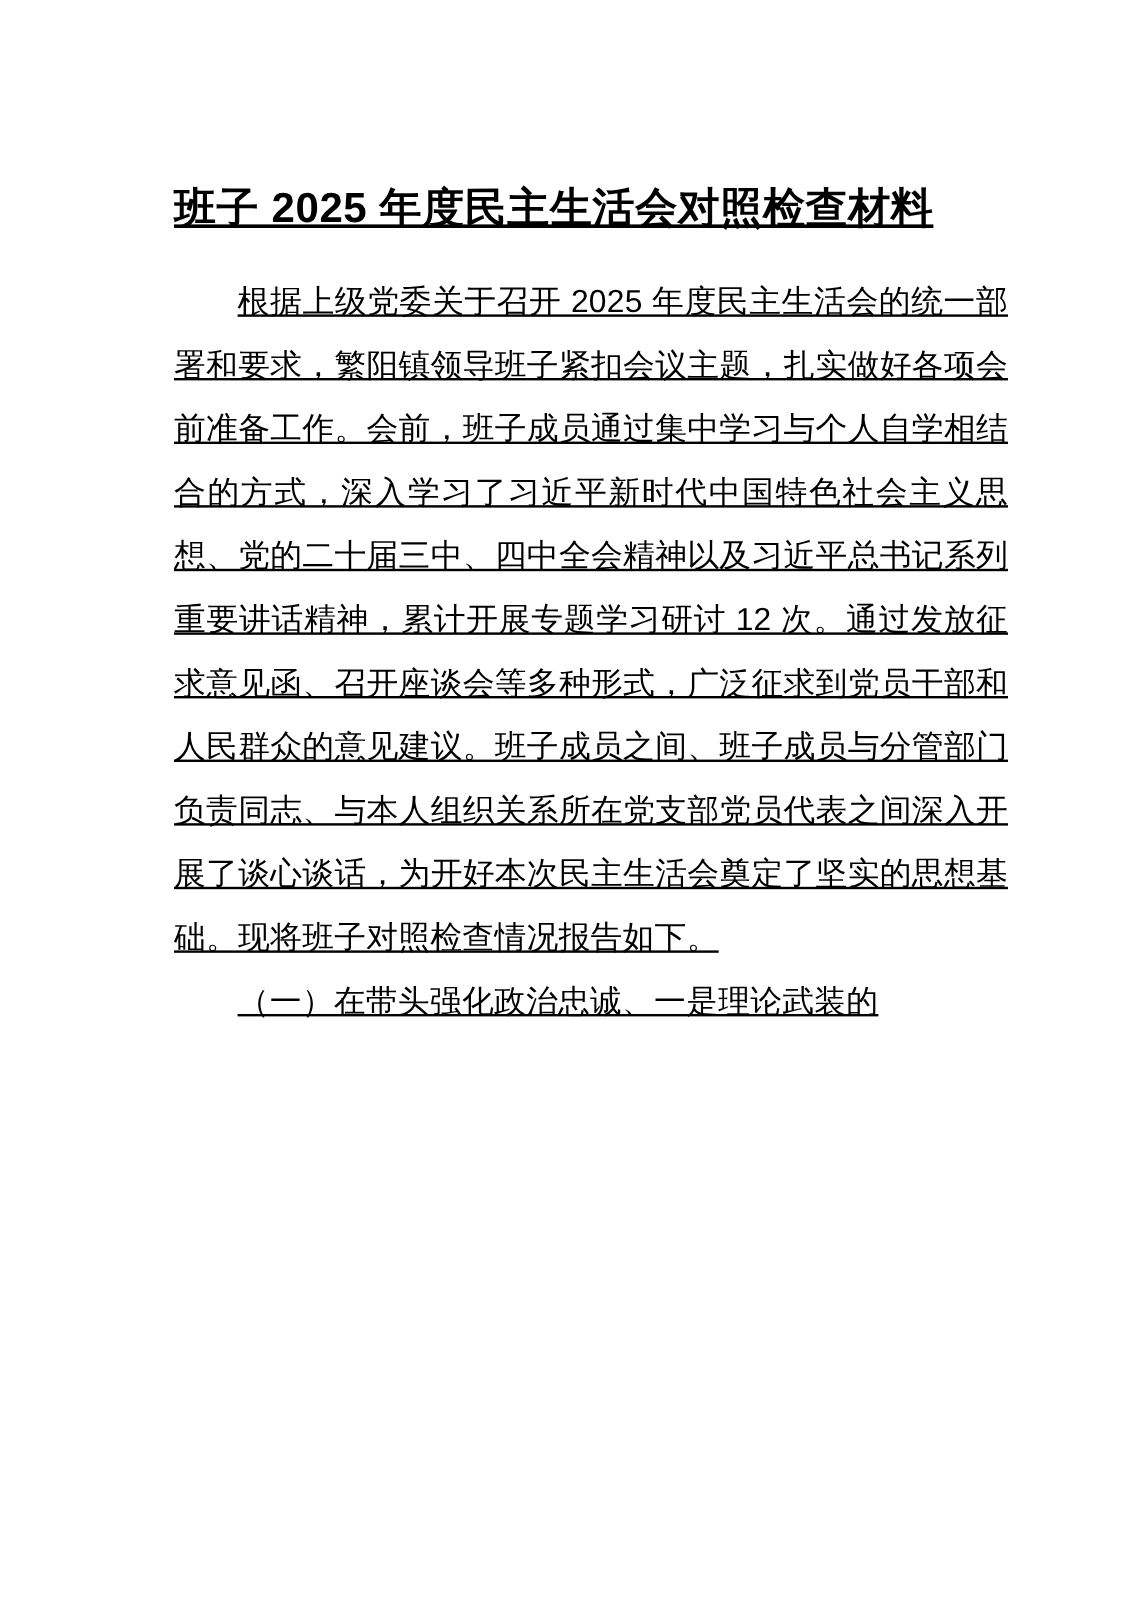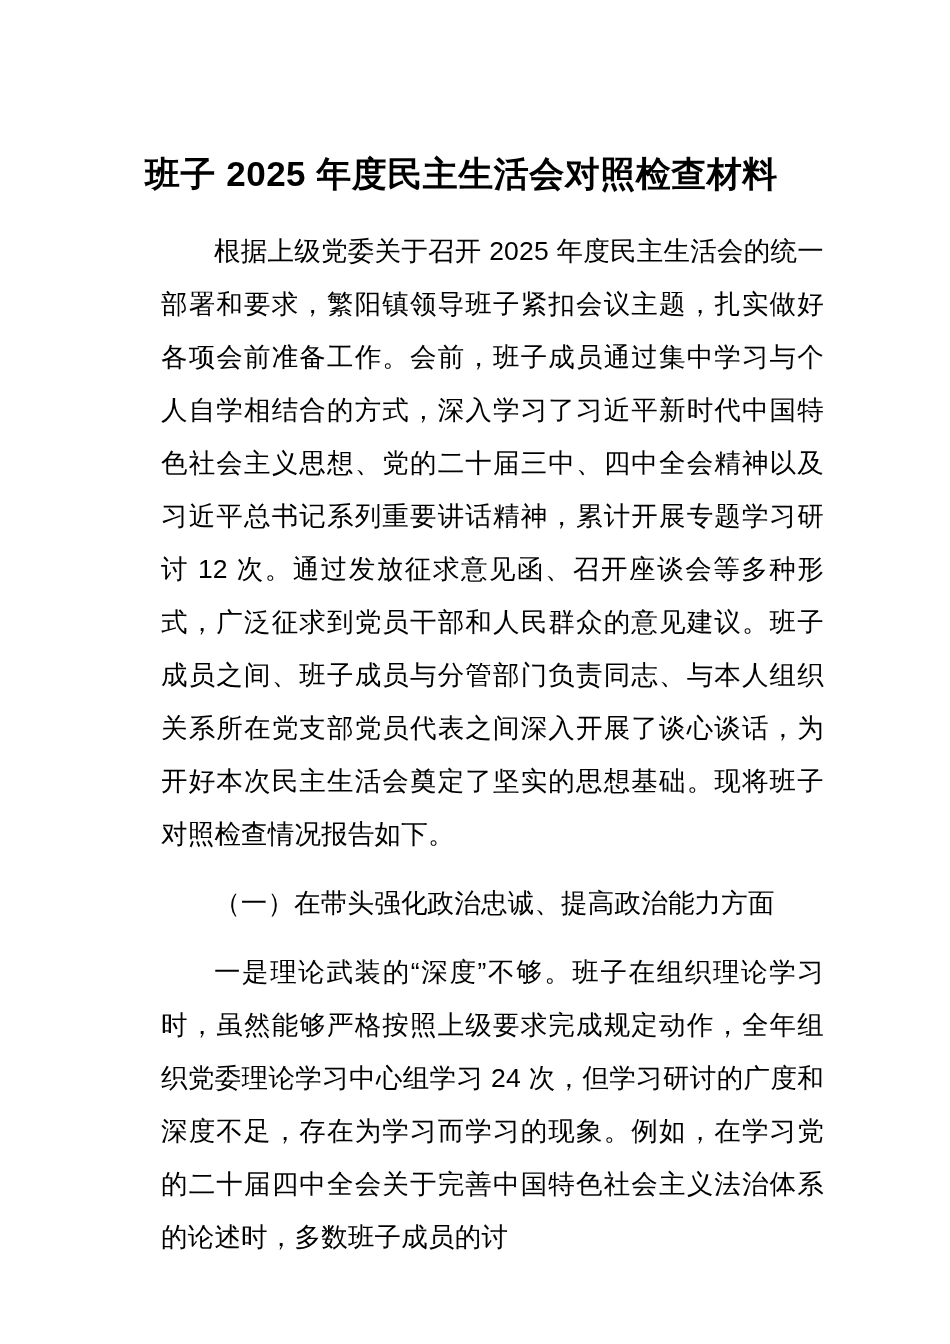--- a/index.html
+++ b/index.html
@@ -13,47 +13,47 @@
     font-family: "Liberation Serif", "DejaVu Serif", serif;
     color: #000000;
     overflow: hidden;
   }
   .page {
     box-sizing: border-box;
     width: 950px;
     height: 1120px;
     padding: 150px 110px 40px 145px;
     background: #ffffff;
+    text-decoration: underline;
   }
   .doc-title {
     font-family: "Liberation Sans", "DejaVu Sans", sans-serif;
     font-size: 35px;
     font-weight: bold;
     line-height: 1.35;
     letter-spacing: 0.5px;
     margin: 0 0 28px 0;
     text-align: left;
     color: #000000;
   }
   .para {
     font-family: "Liberation Sans", "DejaVu Sans", sans-serif;
     font-size: 26.5px;
     line-height: 53px;
-    margin: 16px;
+    margin: 0;
     text-align: justify;
     text-justify: inter-ideograph;
     text-indent: 2em;
     color: #000000;
     letter-spacing: 0.2px;
   }
   .para + .para {
     margin-top: 0px;
   }
 </style>
 </head>
 <body>
 
 <div class="page">
   <h1 class="doc-title">班子 2025 年度民主生活会对照检查材料</h1>
   <p class="para">根据上级党委关于召开 2025 年度民主生活会的统一部署和要求，繁阳镇领导班子紧扣会议主题，扎实做好各项会前准备工作。会前，班子成员通过集中学习与个人自学相结合的方式，深入学习了习近平新时代中国特色社会主义思想、党的二十届三中、四中全会精神以及习近平总书记系列重要讲话精神，累计开展专题学习研讨 12 次。通过发放征求意见函、召开座谈会等多种形式，广泛征求到党员干部和人民群众的意见建议。班子成员之间、班子成员与分管部门负责同志、与本人组织关系所在党支部党员代表之间深入开展了谈心谈话，为开好本次民主生活会奠定了坚实的思想基础。现将班子对照检查情况报告如下。</p>
-  <p class="para">（一）在带头强化政治忠诚、提高政治能力方面</p>
-  <p class="para">一是理论武装的“深度”不够。班子在组织理论学习时，虽然能够严格按照上级要求完成规定动作，全年组织党委理论学习中心组学习 24 次，但学习研讨的广度和深度不足，存在为学习而学习的现象。例如，在学习党的二十届四中全会关于完善中国特色社会主义法治体系的论述时，多数班子成员的讨</p>
+  <p class="para">（一）在带头强化政治忠诚、一是理论武装的</p>
 </div>
 
 </body></html>

